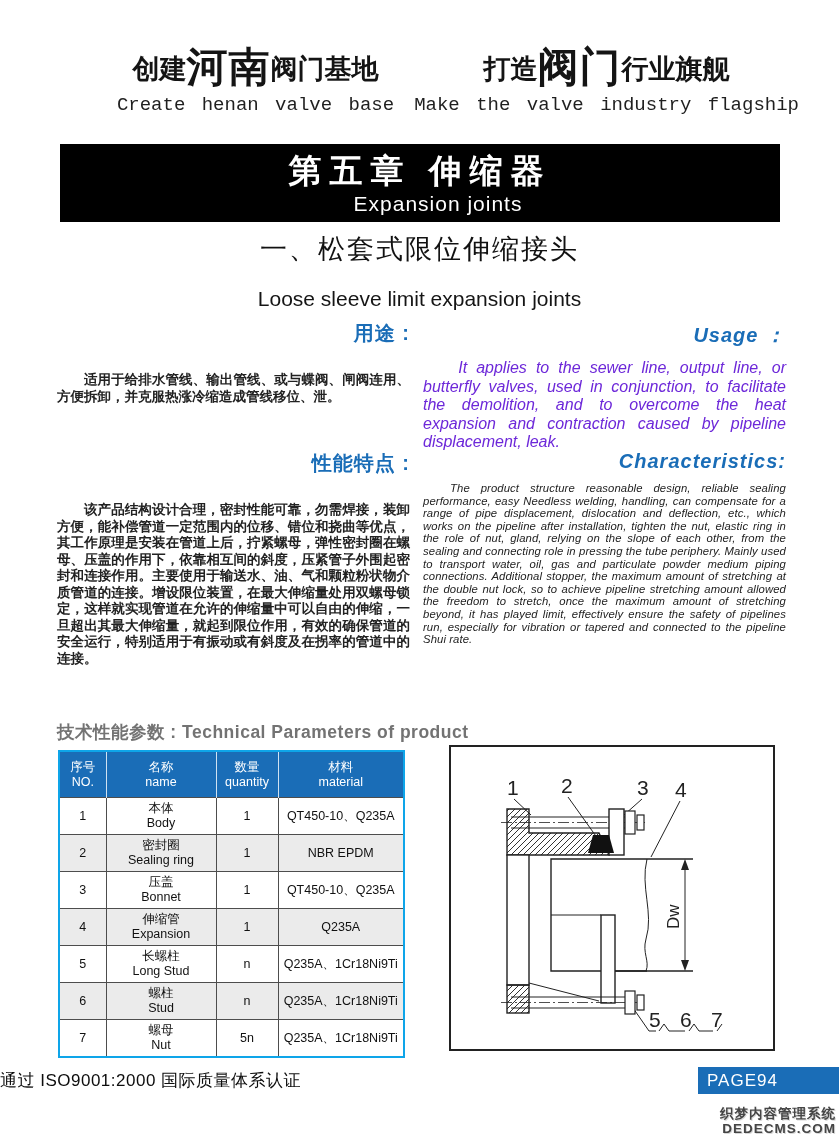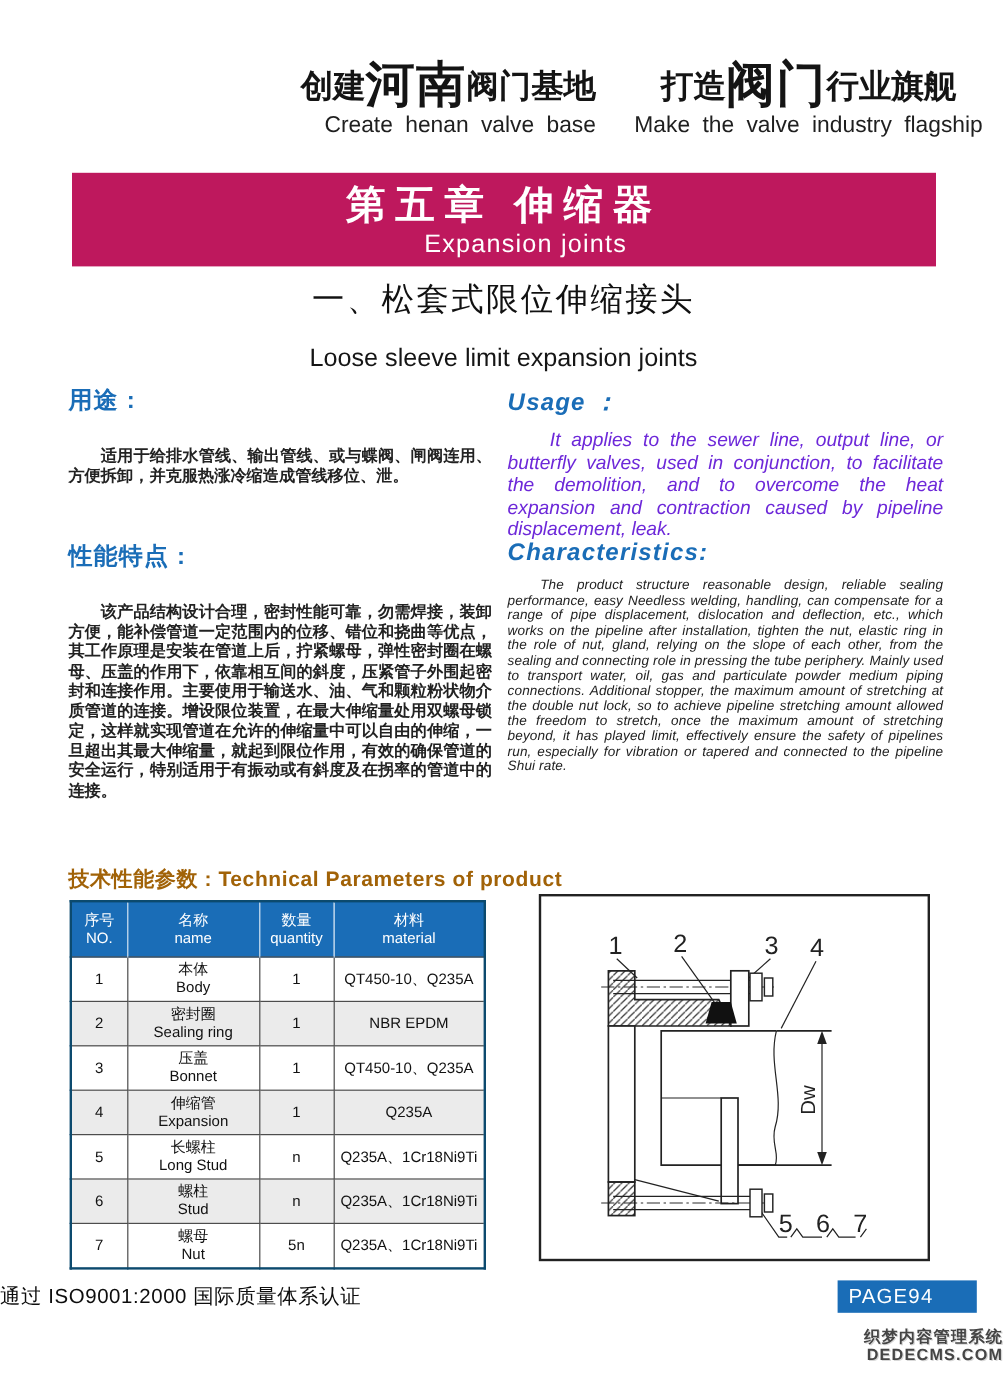--- a/index.html
+++ b/index.html
@@ -4,72 +4,72 @@
 <style>
   html,body{margin:0;padding:0;}
   body{
     width:839px;height:1146px;position:relative;background:#ffffff;
     font-family:"Liberation Sans","DejaVu Sans",sans-serif;color:#1a1a1a;
     overflow:hidden;
   }
   .abs{position:absolute;}
 
   
-  .hdr{top:50px;right:20px;display:flex;gap:32px;align-items:flex-end;}
+  .hdr{top:50px;right:40px;display:flex;gap:20px;align-items:flex-end;font-family:Liberation Mono, monospace;}
   .hdr-group{text-align:center;}
   .hdr-cn{white-space:nowrap;line-height:1;color:#141414;font-weight:700;}
   .hdr-cn .sm{font-size:27px;vertical-align:baseline;}
   .hdr-cn .bg{font-size:41px;vertical-align:-3px;letter-spacing:1px;}
   .hdr-en{font-size:19px;color:#1f1f1f;margin-top:3px;white-space:nowrap;word-spacing:5px;text-align:right;}
 
   
-  .banner{left:60px;top:144px;width:720px;height:78px;background:#be185d;color:#fff;text-align:center;}
+  .banner{left:60px;top:144px;width:720px;height:78px;background:#000000;color:#fff;text-align:center;}
   .banner-title{font-size:33px;font-weight:700;letter-spacing:8px;margin-top:7px;line-height:1.2;}
   .banner-sub{font-size:21px;margin-top:1px;letter-spacing:1px;margin-left:36px;}
 
   
   .sect{left:0;top:231px;width:839px;text-align:center;}
   .sect-cn{font-size:27px;font-weight:400;letter-spacing:2px;color:#111;}
   .sect-en{font-size:21px;color:#151515;margin-top:20px;}
 
   
   .col-l{left:57px;width:353px;}
   .col-r{left:423px;width:363px;font-style:italic;}
-  .h-blue{color:#1a6db7;font-weight:700;font-size:20px;letter-spacing:1px;}
+  .h-blue{color:#1a6db7;font-weight:700;font-size:20px;letter-spacing:1px;text-align:right;}
   .para-cn{font-size:13.5px;line-height:16.5px;text-align:justify;text-indent:2em;color:#222;margin-top:25px;font-weight:bold;}
   .para-en-lg{font-size:16px;line-height:18.5px;text-align:justify;text-indent:2.2em;color:#6d28d9;margin-top:10px;}
   .para-en-sm{font-size:11.3px;line-height:12.6px;text-align:justify;text-indent:2.4em;color:#222;margin-top:9px;letter-spacing:.1px;}
 
   
-  .tech-h{left:57px;top:720px;font-size:17.5px;font-weight:700;color:#a16207;letter-spacing:.5px;}
+  .tech-h{left:57px;top:720px;font-size:17.5px;font-weight:700;color:#737373;letter-spacing:.5px;}
 
   
   .ptable{left:58px;top:750px;border-collapse:collapse;table-layout:fixed;background:#fff;}
-  .ptable{border:2px solid #0c4a6e;}
+  .ptable{border:2px solid #0ea5e9;}
   .ptable th{
     background:#1a6db7;color:#fff;font-weight:400;height:45px;
     font-size:12.5px;line-height:15px;border-left:1px solid #cfe2f2;padding:0;
   }
   .ptable th:first-child{border-left:none;}
   .ptable td{
     border:1px solid #4d4d4d;text-align:center;font-size:12.5px;line-height:15px;
     height:36px;padding:0;color:#111;
   }
   .ptable tr.alt td{background:#ebebeb;}
   .c-no{width:47px;}.c-name{width:110px;}.c-qty{width:62px;}.c-mat{width:126px;}
   .cell2 span{display:block;}
 
   
   .diagram-box{left:449px;top:745px;width:322px;height:302px;border:2px solid #222;background:#fff;}
   .diagram-box svg{display:block;width:100%;height:100%;}
   svg text{font-family:"Liberation Sans","DejaVu Sans",sans-serif;fill:#222;}
 
   
   .cert{top:1069px;left:0;width:692px;text-align:left;font-size:17px;color:#0d0d0d;letter-spacing:.5px;}
-  .pagebox{top:1067px;left:698px;width:116px;height:27px;background:#1a6db7;color:#fff;
+  .pagebox{top:1067px;left:698px;width:141px;height:27px;background:#1a6db7;color:#fff;
     font-size:17px;line-height:27px;padding-left:9px;box-sizing:border-box;letter-spacing:1px;}
   .wm{top:1106px;right:3px;text-align:right;font-weight:700;color:#454545;
     font-size:13.5px;line-height:15px;text-shadow:1px 1px 0 #d8d8d8;letter-spacing:1px;}
 </style>
 </head>
 <body>
 
 <div class="abs hdr">
   <div class="hdr-group">
     <div class="hdr-cn">

